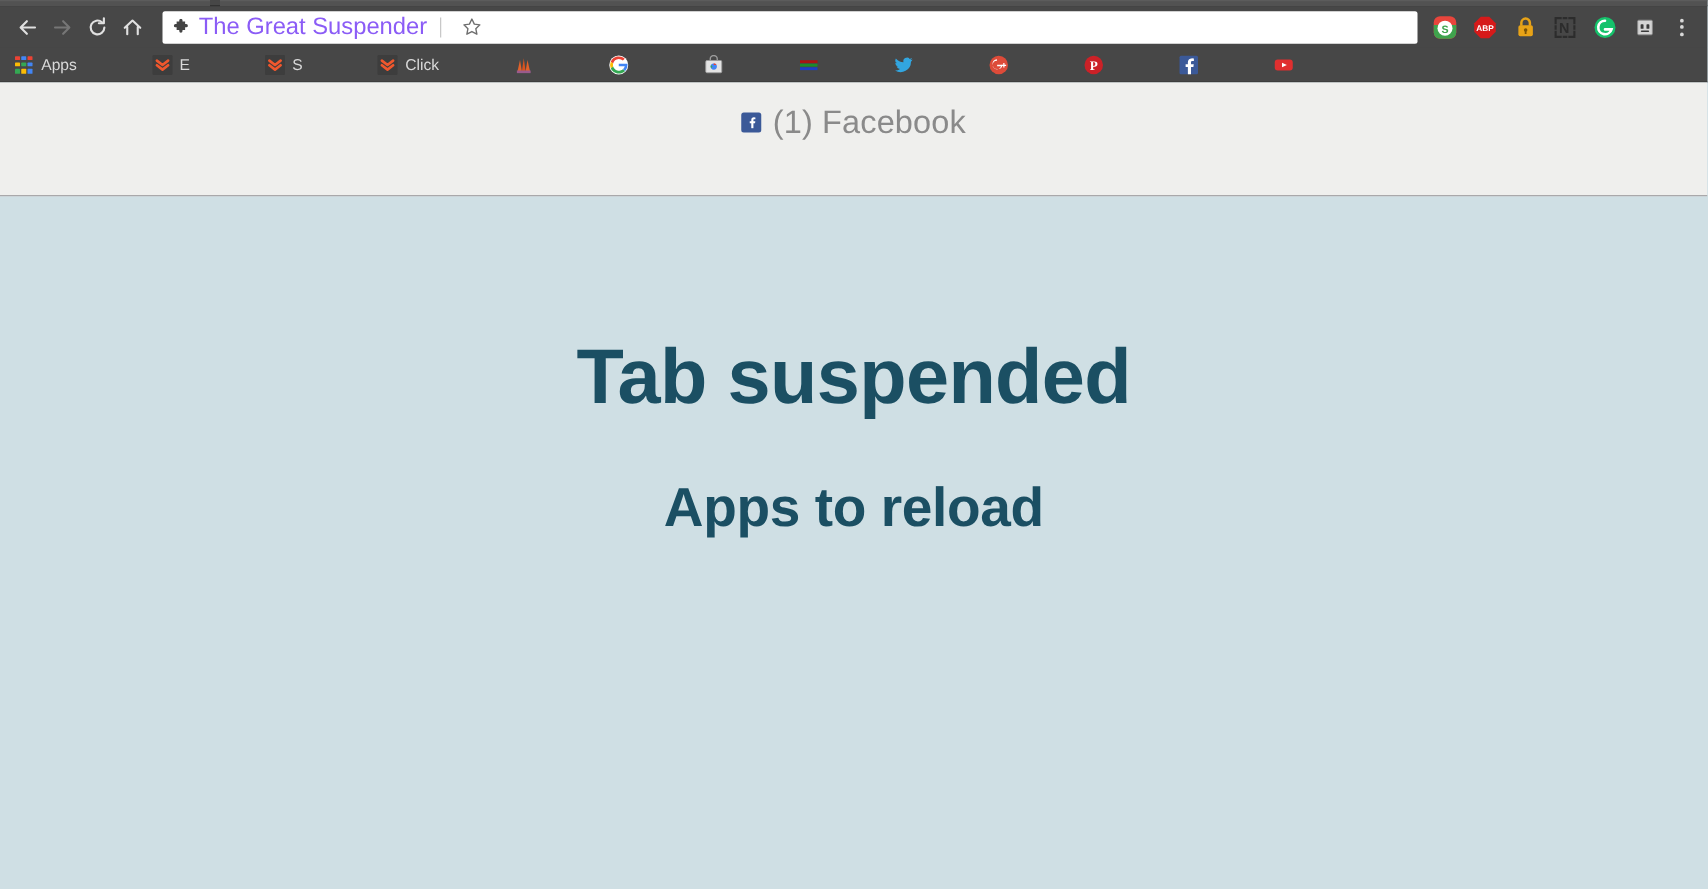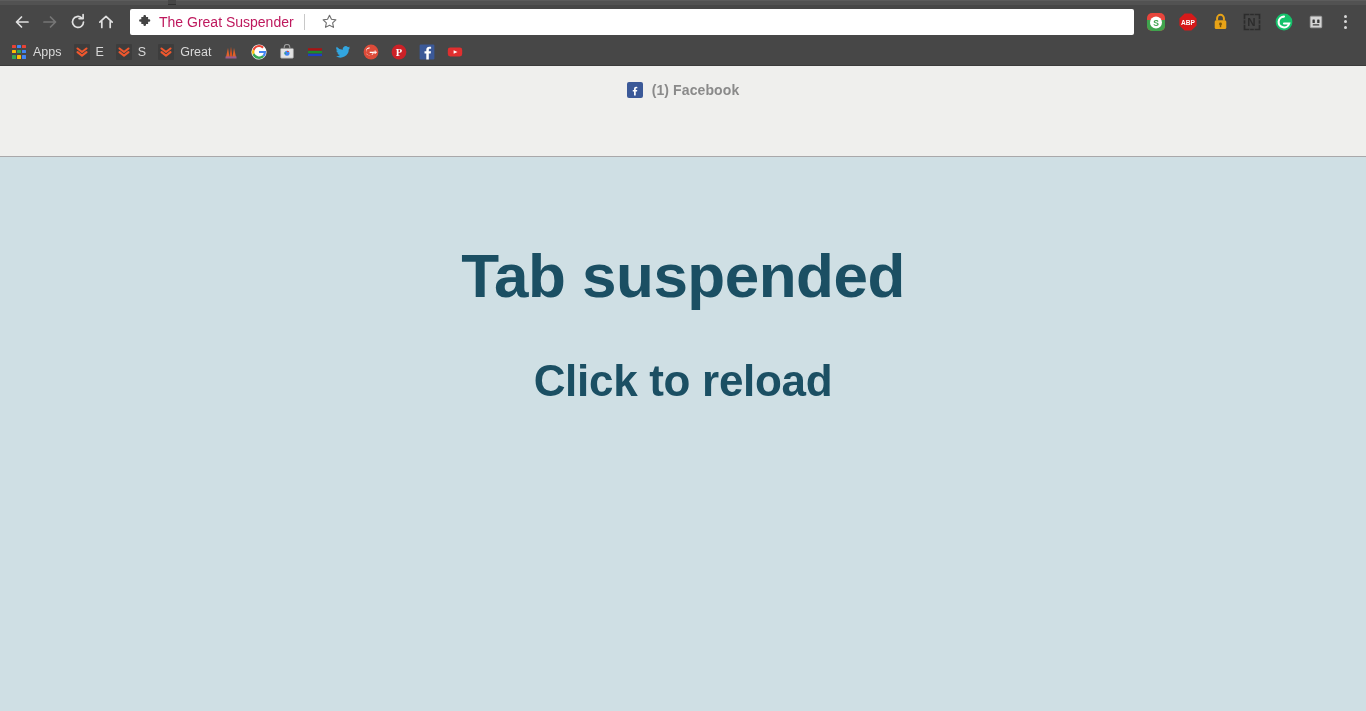--- a/index.html
+++ b/index.html
@@ -49,22 +49,22 @@
     margin: 0 6px 0 10px;
     background: #ffffff;
     border-radius: 2px;
     display: flex;
     align-items: center;
     padding: 0 6px 0 8px;
     min-width: 0;
   }
   #extension-puzzle-icon { flex: 0 0 auto; display:flex; align-items:center; margin-right: 7px; }
   #omnibox-ext-name {
-    font-size: 14px;
-    color: #be185d;
+    font-size: 19px;
+    color: #8b5cf6;
     white-space: nowrap;
     flex: 0 0 auto;
   }
   #omnibox-separator {
     width: 1px; height: 16px;
     background: #c8c8c8;
     margin: 0 10px;
     flex: 0 0 auto;
   }
   #omnibox-url {
@@ -94,20 +94,21 @@
   #menu-dots span { width: 3px; height: 3px; border-radius: 50%; background: #d8d8d8; display:block; }
 
   
   #bookmarks-bar {
     height: 28px;
     background: #474747;
     display: flex;
     align-items: center;
     padding-left: 6px;
     border-bottom: 1px solid #3b3b3b;
+    gap: 48px;
   }
   .bm-item {
     display: flex; align-items: center;
     height: 22px;
     padding: 0 5px;
     margin-right: 2px;
     border-radius: 2px;
     flex: 0 0 auto;
   }
   .bm-icon {
@@ -159,40 +160,40 @@
   }
   #page-favicon {
     width: 16px; height: 16px;
     background: #3b5998;
     border-radius: 2px;
     display: flex; align-items: center; justify-content: center;
     flex: 0 0 auto;
   }
   #page-favicon svg { display: block; }
   #suspend-title {
-    font-size: 14px;
+    font-size: 26px;
     color: #8a8a8a;
-    font-weight: 700;
+    font-weight: 400;
     letter-spacing: 0.1px;
   }
   #whitelist-link {
     margin-top: 10px;
     font-size: 15.5px;
     color: #4767a8;
     text-decoration: underline;
     cursor: pointer;
   }
 
   #suspend-body {
     height: 554px;
     display: flex;
     flex-direction: column;
     align-items: center;
     justify-content: flex-start;
-    padding-top: 88px;
+    padding-top: 114px;
     cursor: pointer;
   }
   #suspend-heading {
     font-size: 62px;
     font-weight: bold;
     color: #1b4f63;
     line-height: 1;
     letter-spacing: -0.5px;
   }
   #suspend-subheading {
@@ -356,21 +357,21 @@
     </div>
 
     <div class="bm-item">
       <span class="bm-icon">
         <span class="chev-box">
           <svg width="12" height="12" viewBox="0 0 12 12">
             <path d="M1.5 2.5 L6 6 L10.5 2.5 M1.5 6.2 L6 9.7 L10.5 6.2" fill="none" stroke="#f0572d" stroke-width="2.1" stroke-linecap="round" stroke-linejoin="round"></path>
           </svg>
         </span>
       </span>
-      <span class="bm-label">Great</span>
+      <span class="bm-label">Click</span>
     </div>
 
     <div class="bm-item icon-only">
       <span class="bm-icon">
         <svg width="16" height="16" viewBox="0 0 16 16">
           <path d="M3 13 L5 4 L6.5 13 Z" fill="#e2622a"></path>
           <path d="M6.5 13 L8 2.5 L9.5 13 Z" fill="#d9531f"></path>
           <path d="M9.5 13 L11 4 L13 13 Z" fill="#e2622a"></path>
           <rect x="2.5" y="12.4" width="11" height="2.1" fill="#9a5b8c"></rect>
         </svg>
@@ -476,16 +477,16 @@
         <svg width="11" height="11" viewBox="0 0 16 16">
           <path d="M9.8 15.4 V9.6 h1.9 l0.3 -2.3 H9.8 V5.9 c0 -0.6 0.2 -1.1 1.1 -1.1 h1.2 V2.8 a15 15 0 0 0 -1.8 -0.1 c -1.8 0 -3 1.1 -3 3.1 v1.5 H5.5 v2.3 h1.8 v5.8 z" fill="#ffffff"></path>
         </svg>
       </span>
       <span id="suspend-title">(1) Facebook</span>
     </div>
   </div>
 
   <div id="suspend-body">
     <div id="suspend-heading">Tab suspended</div>
-    <div id="suspend-subheading">Click to reload</div>
+    <div id="suspend-subheading">Apps to reload</div>
   </div>
 
 </div>
 
 </body></html>

